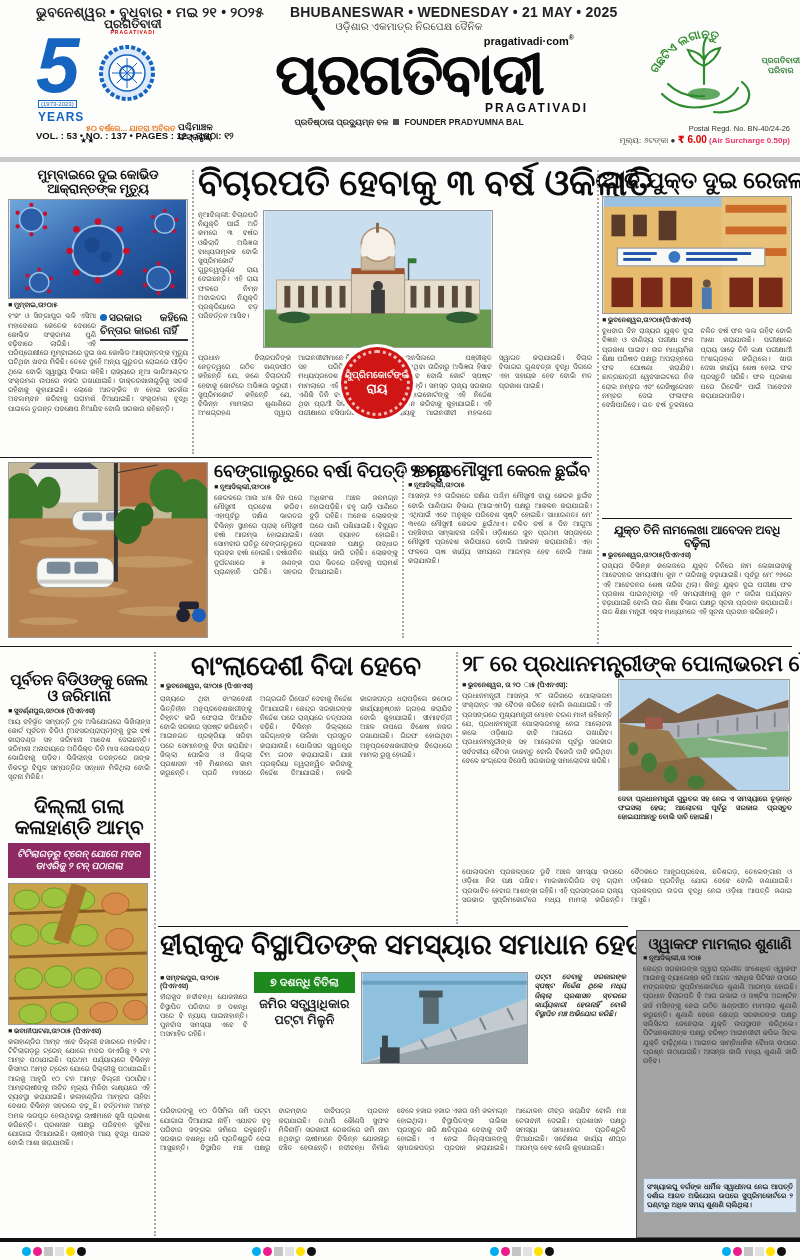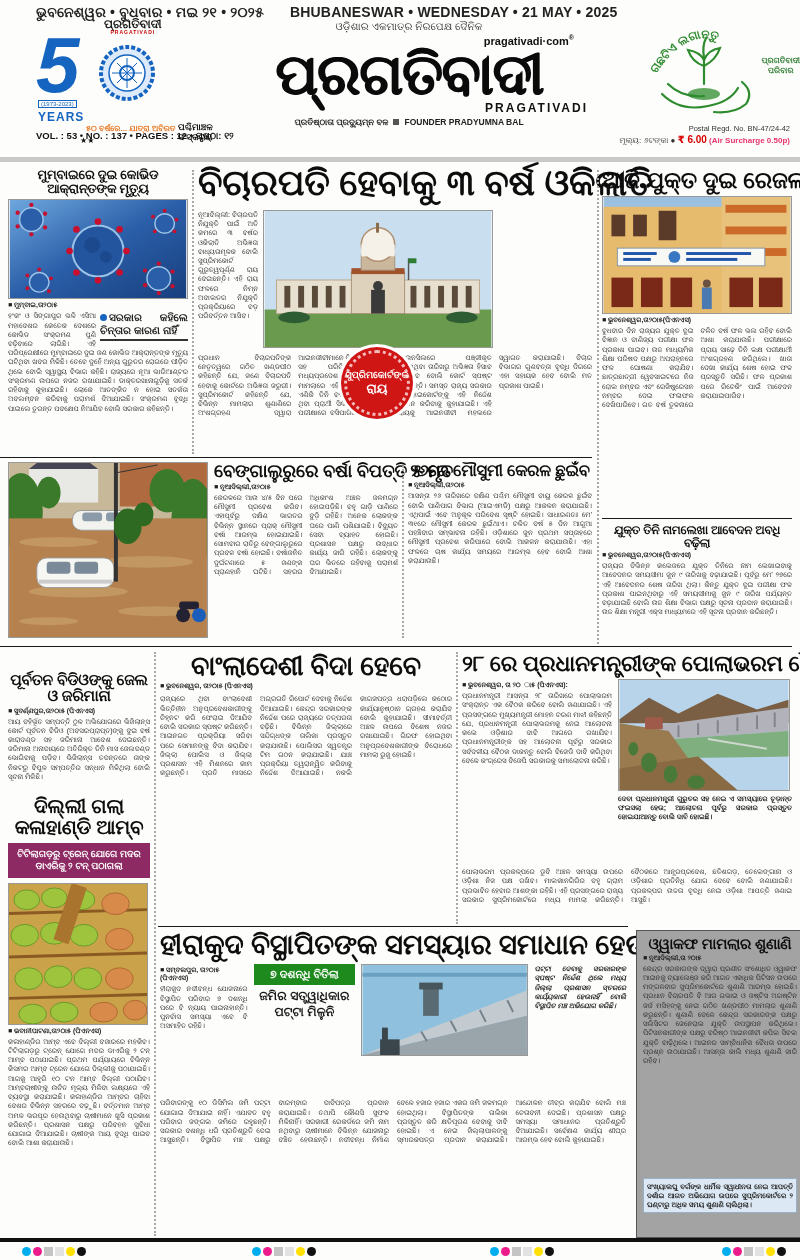--- a/index.html
+++ b/index.html
@@ -81,39 +81,39 @@
   .monsoon { position:absolute; left:408px; top:462px; width:184px; }
   .monsoon .headline { font-size:16.5px; white-space:nowrap; }
   .monsoon .body { height:148px; }
 
   
   .bdo { position:absolute; left:8px; top:672px; width:142px; }
   .bdo .headline { font-size:15.5px; }
   .bdo .body { height:88px; }
   .mango { position:absolute; left:8px; top:796px; width:142px; }
   .mango .headline { font-size:20px; }
-  .mango-box { margin:5px 0; background:#8e2a63; color:#fff; font-weight:900; font-size:9.5px; text-align:center; line-height:1.3; padding:5px 3px; }
+  .mango-box { margin:5px 0; background:#8e2a63; color:#fff; font-weight:900; font-size:9.5px; text-align:center; line-height:1.3; padding:5px 3px;font-style:italic; }
   .mango .body { height:158px; margin-top:2px; }
 
   .bangla { position:absolute; left:160px; top:652px; width:292px; }
   .bangla .headline { font-size:27px; white-space:nowrap; }
   .bangla .body { margin-top:4px; column-count:3; column-gap:8px; height:232px; }
 
   .polavaram { position:absolute; left:462px; top:652px; width:330px; }
   .polavaram .headline { font-size:22px; white-space:nowrap; }
   .pol-row { display:flex; gap:6px; margin-top:4px; }
   .pol-left { width:150px; }
   .pol-right { width:174px; }
   .pol-note { font-size:7px; font-weight:bold; line-height:1.3; text-align:justify; margin-top:3px; }
   .pol-bottom { margin-top:4px; column-count:2; column-gap:8px; height:92px; }
 
   
   .hirakud { position:absolute; left:160px; top:930px; width:466px; }
   .hirakud .headline { font-size:28px; white-space:nowrap; }
-  .hk-row { display:flex; gap:6px; margin-top:5px; }
+  .hk-row { display:flex; gap:6px; margin-top:13px; }
   .hk-c1 { width:88px; }
   .hk-c2 { width:102px; text-align:center; }
   .greenbox { background:#1e8a1e; color:#fff; font-weight:900; font-size:11px; padding:4px 2px; }
   .hk-sub { font-size:12.5px; font-weight:900; line-height:1.25; margin-top:4px; }
   .hk-c4 { width:92px; font-size:7px; font-weight:bold; font-style:italic; text-align:justify; line-height:1.3; }
   .hk-bottom { margin-top:6px; column-count:4; column-gap:8px; height:158px; }
 
   .waqf { position:absolute; left:636px; top:930px; width:168px; height:308px; border:1.5px solid #555; padding:5px 6px; background:#a3a3a3; }
   .waqf .headline { font-size:15px; }
   .waqf .body { height:210px; }
@@ -183,21 +183,21 @@
       <path d="M62,44 Q50,40 46,28 Q58,30 62,38"></path>
       <path d="M62,44 Q74,38 78,26 Q66,28 62,38"></path>
       <path d="M62,36 Q60,24 64,16"></path>
     </g>
     <ellipse cx="62" cy="72" rx="16" ry="6" fill="#2e8b2e" opacity=".75"></ellipse>
   </svg>
   <div class="family">
     <div>ପ୍ରଗତିବାଦୀ</div>
     <div>ପରିବାର</div>
   </div>
-  <div class="postal">Postal Regd. No. BN-47/24-42</div>
+  <div class="postal">Postal Regd. No. BN-40/24-26</div>
   <div class="price">
     <span>ମୂଲ୍ୟ: ୬ଟଙ୍କା ●</span>
     <span class="inr">₹ 6.00</span>
     <span class="pp">(Air Surcharge 0.50p)</span>
   </div>
 
   <div class="grayrule"></div>
 
   <div class="covid">
     <div class="headline">ମୁମ୍ବାଇରେ ଦୁଇ କୋଭିଡ ଆକ୍ରାନ୍ତଙ୍କ ମୃତ୍ୟୁ</div>

